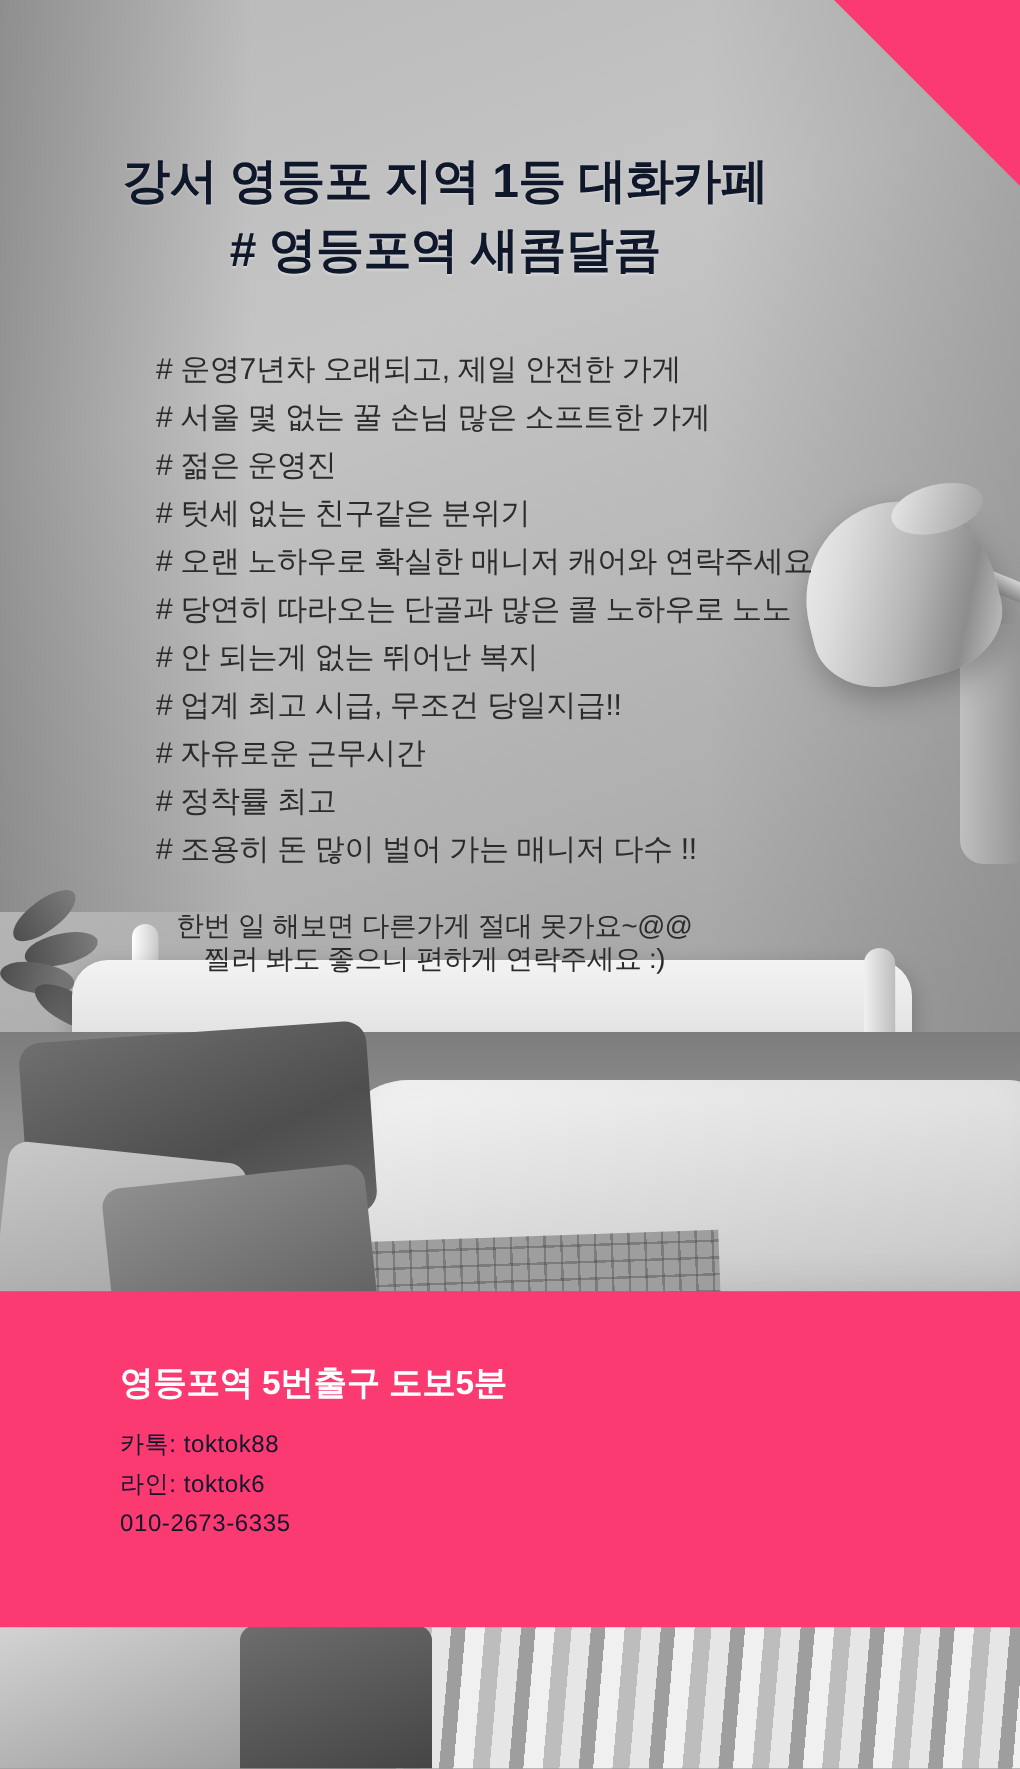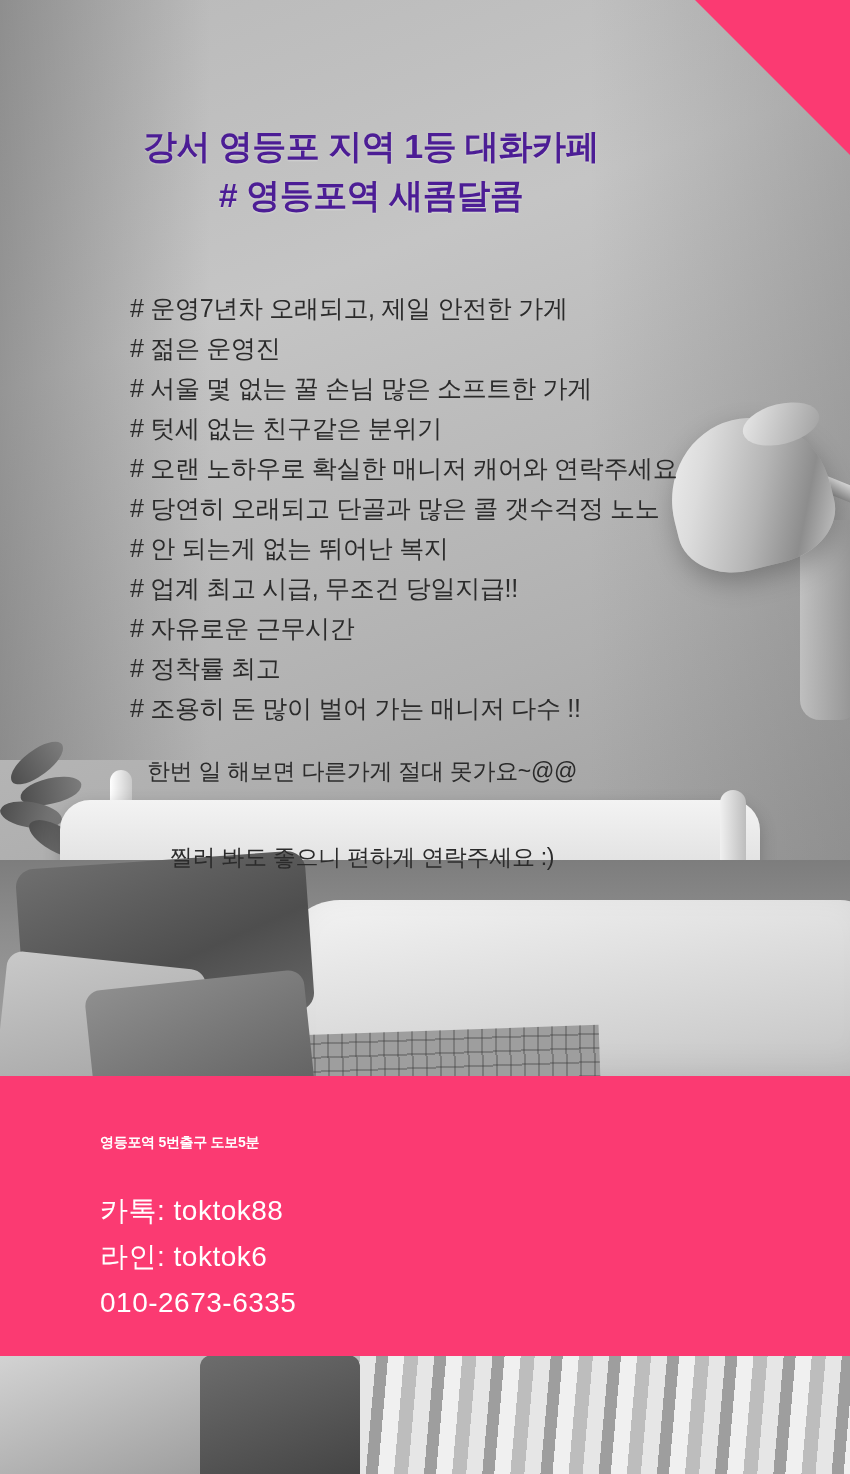--- a/index.html
+++ b/index.html
@@ -200,23 +200,23 @@
     border-top: 155px solid #fb3a72;
     border-left: 155px solid transparent;
   }
 
   
   .headline {
     position: absolute;
     left: 0; top: 122px;
     width: 742px;
     text-align: center;
-    color: #4c1d95;
+    color: #0f172a;
     font-weight: bold;
-    font-size: 34px;
+    font-size: 40px;
     line-height: 1.45;
     letter-spacing: -0.5px;
     text-shadow: 0 1px 2px rgba(255,255,255,.35);
   }
   .headline .l2 { display: block; text-align: center; }
 
   
   .bullets {
     position: absolute;
     left: 108px; top: 288px;
@@ -233,42 +233,42 @@
     position: absolute;
     left: 0; top: 758px;
     width: 714px;
     color: #2b2b2b;
     font-size: 23px;
     line-height: 1.2;
     text-align: center;
     letter-spacing: -0.3px;
   }
   .closing-1 { margin-left: 10px; }
-  .closing-2 { margin-top: 58px; margin-left: 10px; }
+  .closing-2 { margin-left: 10px; }
 
   
   .footer {
     position: absolute;
     left: 0; top: 1076px;
     width: 850px; height: 280px;
     background: #fb3a72;
   }
   .footer-title {
     position: absolute;
     left: 100px; top: 58px;
     color: #ffffff;
-    font-size: 14px;
+    font-size: 28px;
     font-weight: bold;
     letter-spacing: -0.3px;
   }
   .footer-contacts {
     position: absolute;
     left: 100px; top: 112px;
-    color: #ffffff;
-    font-size: 28px;
+    color: #0f172a;
+    font-size: 20px;
     line-height: 1.65;
     letter-spacing: 0.5px;
   }
 </style>
 </head>
 <body>
 
 <div class="poster">
 
   <div class="bg">
@@ -300,25 +300,25 @@
 
   <div class="corner-triangle"></div>
 
   <div class="headline">
     <span class="l1">강서 영등포 지역 1등 대화카페</span>
     <span class="l2"># 영등포역 새콤달콤</span>
   </div>
 
   <div class="bullets">
     <div class="bullet"># 운영7년차 오래되고, 제일 안전한 가게</div>
+    <div class="bullet"># 서울 몇 없는 꿀 손님 많은 소프트한 가게</div>
     <div class="bullet"># 젊은 운영진</div>
-    <div class="bullet"># 서울 몇 없는 꿀 손님 많은 소프트한 가게</div>
     <div class="bullet"># 텃세 없는 친구같은 분위기</div>
     <div class="bullet"># 오랜 노하우로 확실한 매니저 캐어와  연락주세요</div>
-    <div class="bullet"># 당연히 오래되고 단골과 많은 콜 갯수걱정 노노</div>
+    <div class="bullet"># 당연히 따라오는 단골과 많은 콜 노하우로 노노</div>
     <div class="bullet"># 안 되는게 없는 뛰어난 복지</div>
     <div class="bullet"># 업계 최고 시급, 무조건 당일지급!!</div>
     <div class="bullet"># 자유로운 근무시간</div>
     <div class="bullet"># 정착률 최고</div>
     <div class="bullet"># 조용히 돈 많이 벌어 가는 매니저 다수 !!</div>
   </div>
 
   <div class="closing">
     <div class="closing-1">한번 일 해보면 다른가게 절대 못가요~@@</div>
     <div class="closing-2">찔러 봐도 좋으니 편하게 연락주세요 :)</div>

